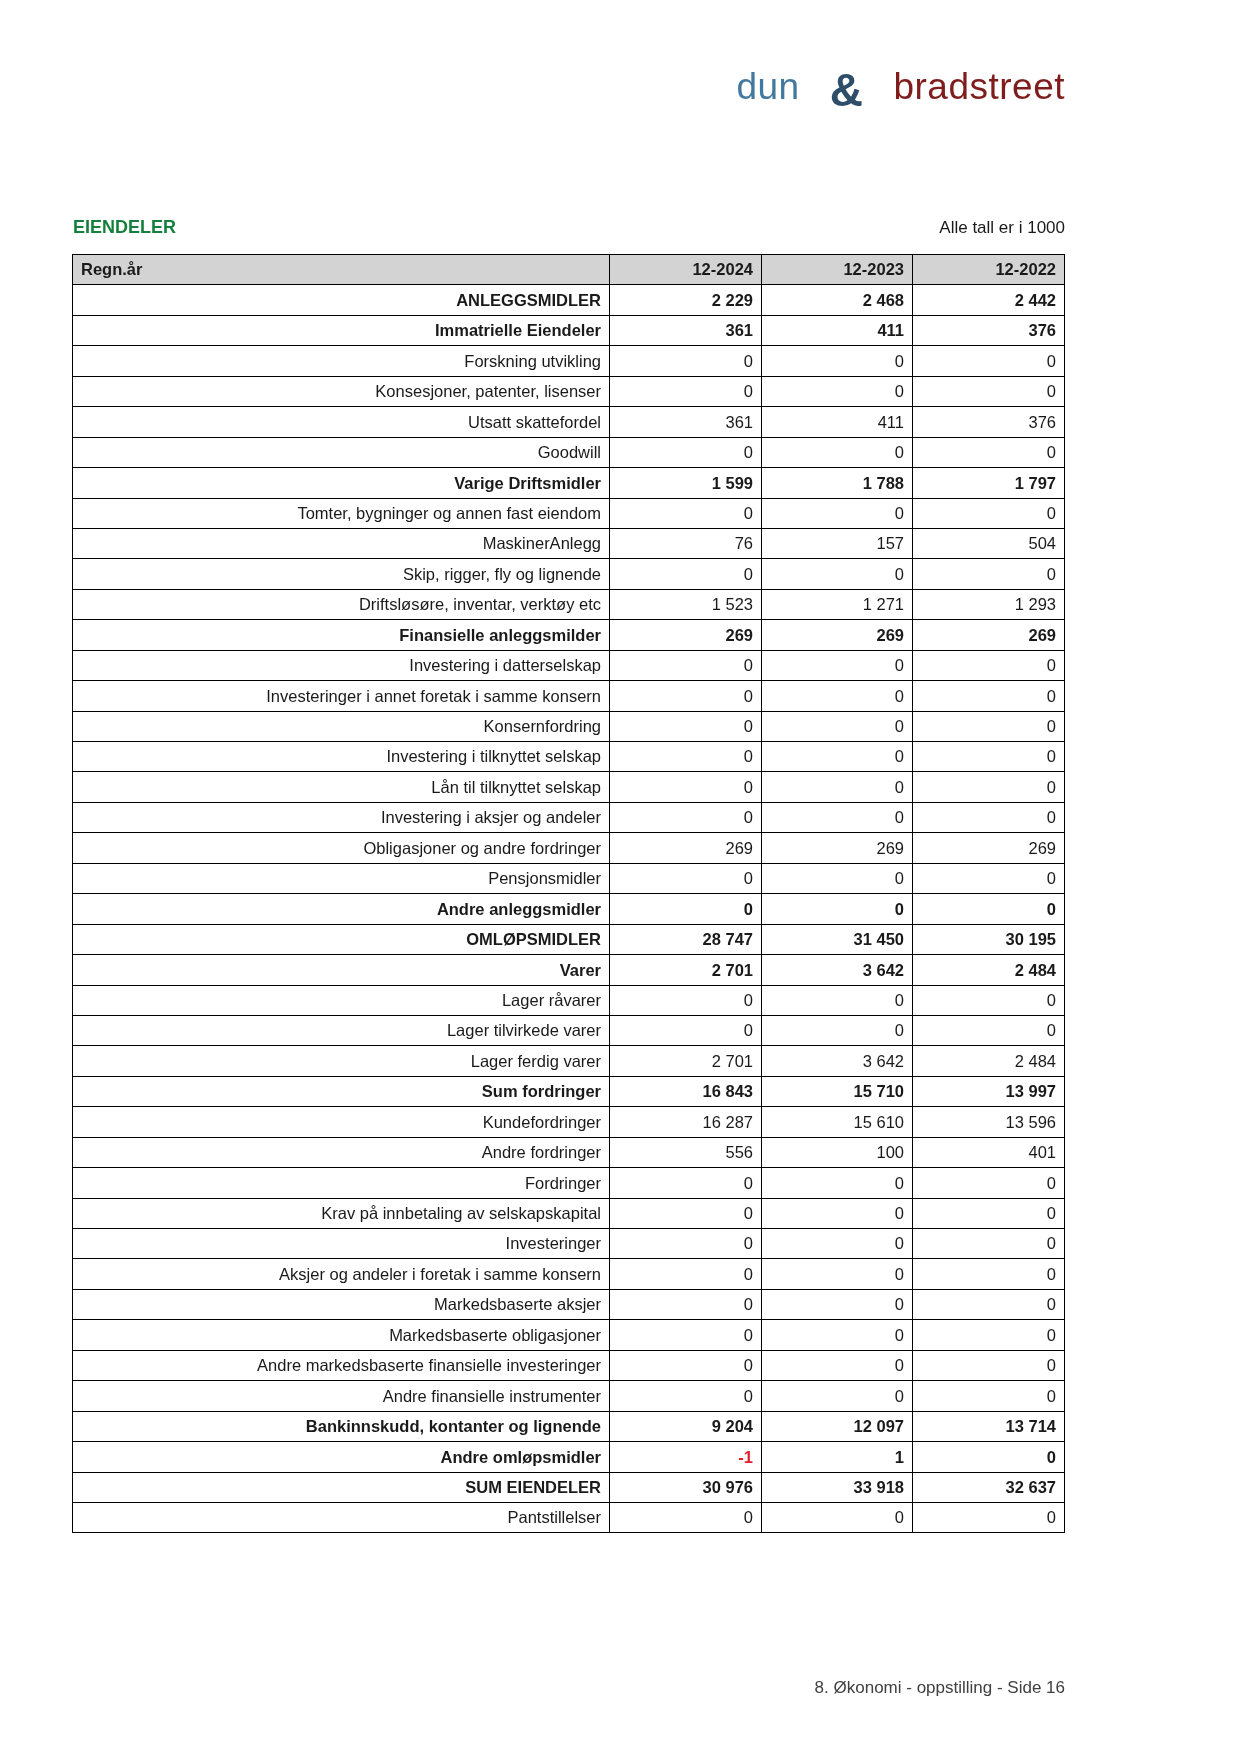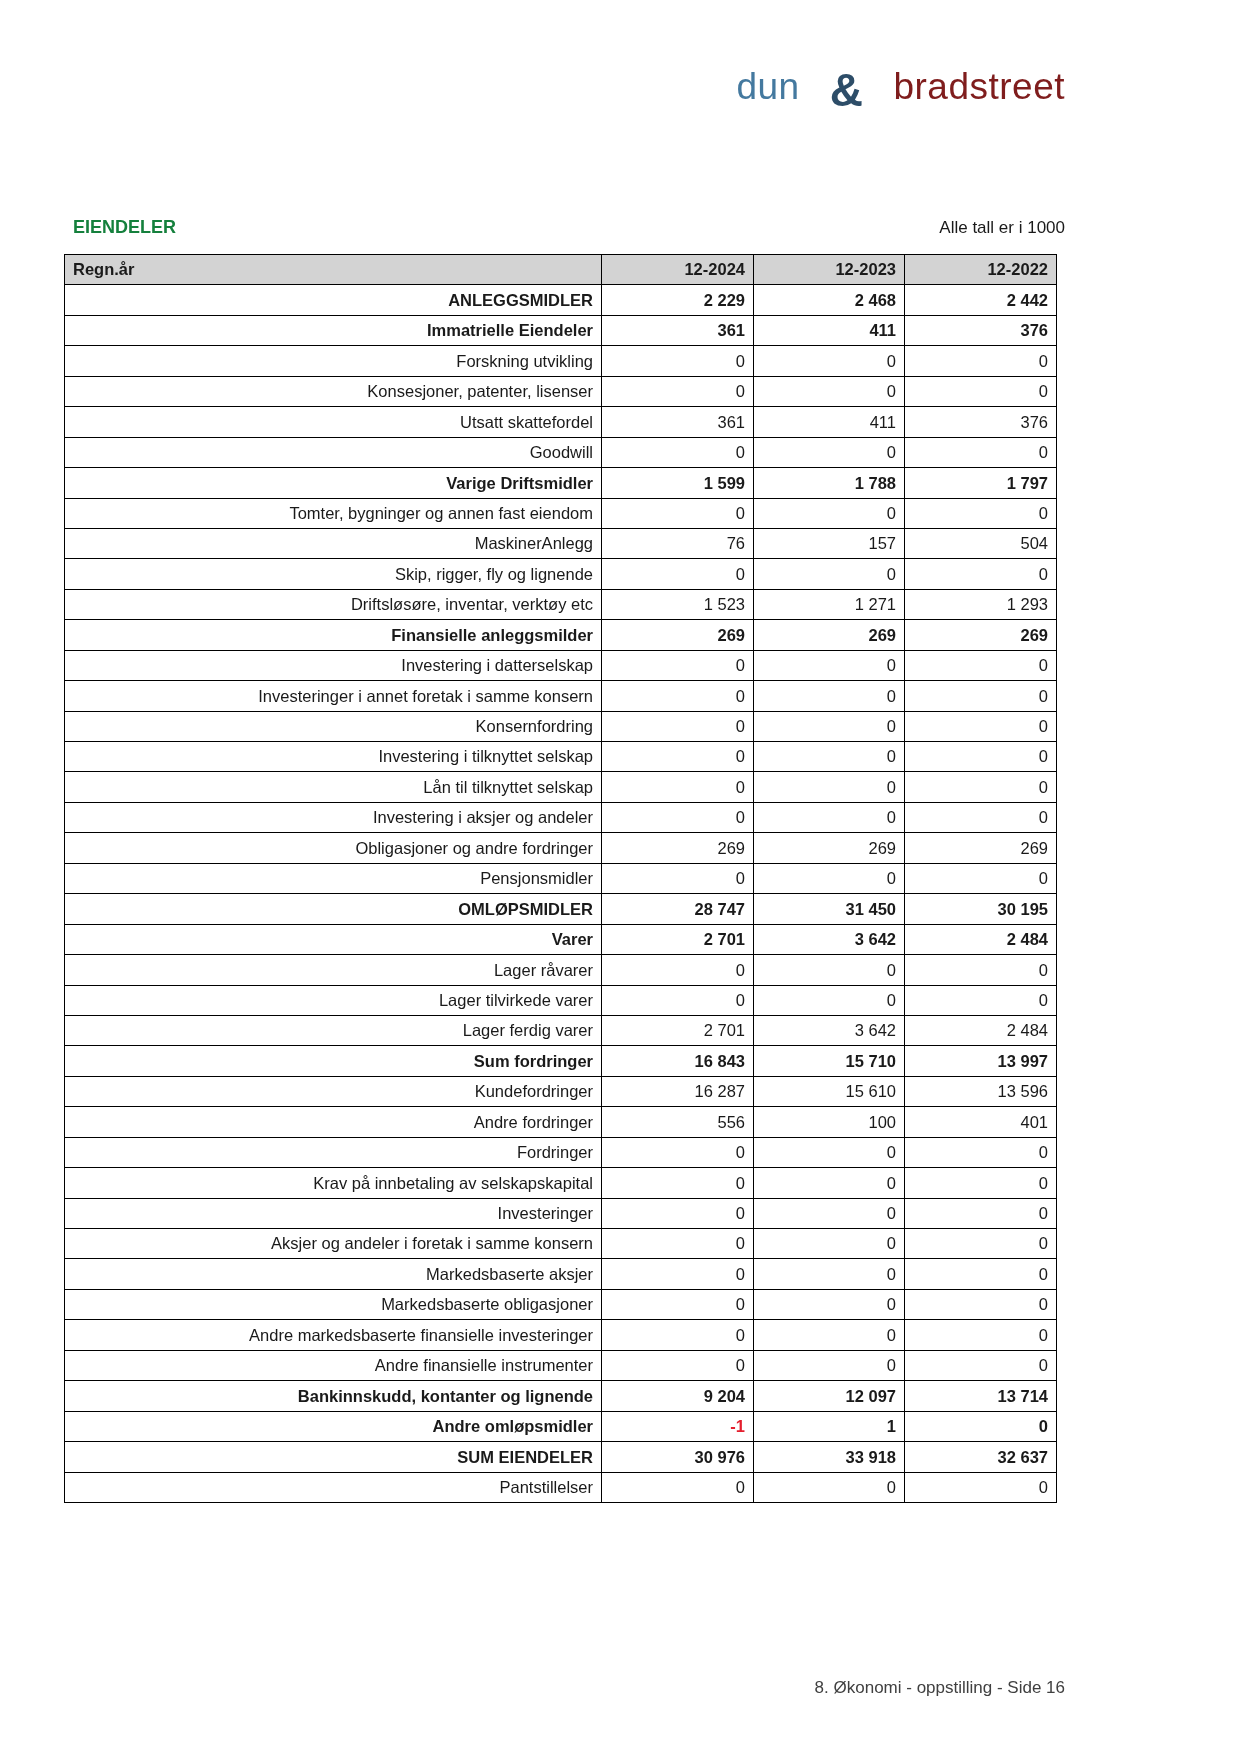--- a/index.html
+++ b/index.html
@@ -36,21 +36,21 @@
     top: 217px;
     width: 992px;
     display: flex;
     justify-content: space-between;
     align-items: baseline;
   }
   .doc-title { font-size: 18px; font-weight: bold; color: #15803d; }
   .doc-note  { font-size: 17px; color: #1a1a1a; }
 
   
-  .table-wrap { position: absolute; left: 64px; top: 254px; }
+  .table-wrap { position: absolute; left: 72px; top: 254px; }
   table.balance {
     border-collapse: collapse;
     table-layout: fixed;
     width: 992px;
   }
   table.balance td, table.balance th {
     border: 1px solid #000;
     height: 30.45px;
     font-size: 16.5px;
     line-height: 1;
@@ -226,20 +226,26 @@
             <td class="num-cell">269</td>
             <td class="num-cell">269</td>
           </tr>
           <tr>
             <td class="label-cell">Pensjonsmidler</td>
             <td class="num-cell">0</td>
             <td class="num-cell">0</td>
             <td class="num-cell">0</td>
           </tr>
           <tr class="bold">
+            <td class="label-cell">Andre anleggsmidler</td>
+            <td class="num-cell">0</td>
+            <td class="num-cell">0</td>
+            <td class="num-cell">0</td>
+          </tr>
+          <tr class="bold">
             <td class="label-cell">OMLØPSMIDLER</td>
             <td class="num-cell">28 747</td>
             <td class="num-cell">31 450</td>
             <td class="num-cell">30 195</td>
           </tr>
           <tr class="bold">
             <td class="label-cell">Varer</td>
             <td class="num-cell">2 701</td>
             <td class="num-cell">3 642</td>
             <td class="num-cell">2 484</td>

